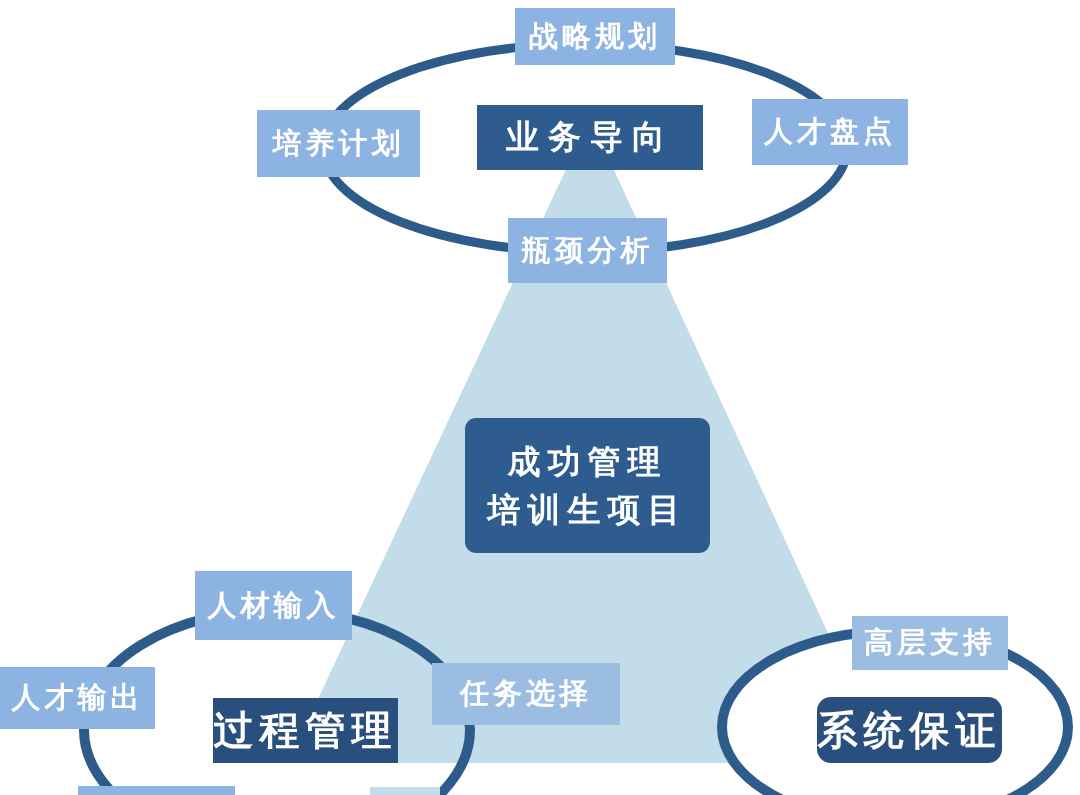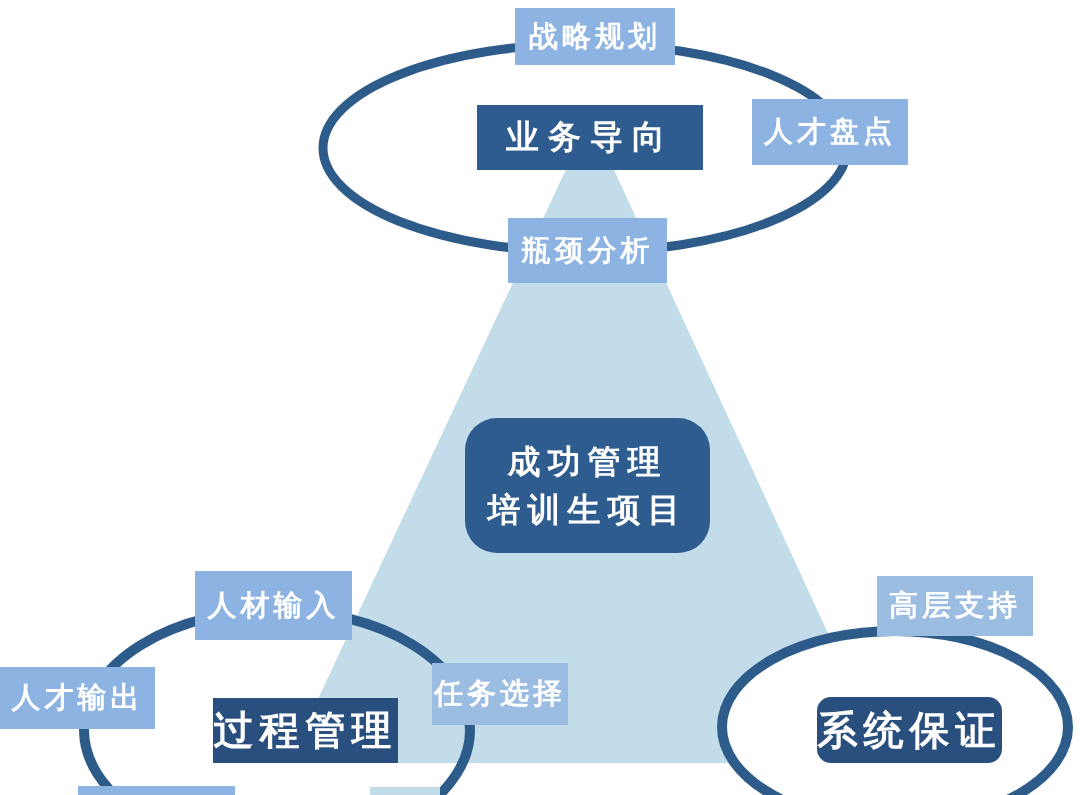--- a/index.html
+++ b/index.html
@@ -28,40 +28,40 @@
     font-weight:bold;
     text-align:center;
     box-sizing:border-box;
   }
   .light{background:var(--light-blue);font-size:29px;letter-spacing:4px;}
   .light-alt{background:var(--light-blue-alt);font-size:29px;letter-spacing:4px;}
   .dark{background:var(--dark-blue);font-size:33px;letter-spacing:9px;}
   .navy{background:var(--navy-blue);font-size:40px;letter-spacing:6px;}
   .center-box{
     background:var(--dark-blue);
-    border-radius:32px;
+    border-radius:11px;
     flex-direction:column;
     font-size:33px;letter-spacing:7px;
     line-height:48px;
   }
   .cut{position:absolute;}
   .cut-a{background:var(--light-blue);}
   .cut-b{background:var(--pale-blue);}
   
   #lbl-strategic{left:515px;top:8px;width:160px;height:57px;}
   #lbl-nurture{left:257px;top:110px;width:163px;height:67px;}
   #lbl-inventory{left:752px;top:99px;width:156px;height:66px;}
   #lbl-bottleneck{left:508px;top:218px;width:159px;height:65px;}
   #lbl-business{left:477px;top:105px;width:226px;height:65px;}
   #lbl-center{left:465px;top:418px;width:245px;height:135px;}
   #lbl-talent-input{left:195px;top:571px;width:157px;height:69px;font-family:Liberation Mono, monospace;}
   #lbl-talent-output{left:0px;top:667px;width:155px;height:62px;}
-  #lbl-task{left:432px;top:663px;width:136px;height:62px;}
+  #lbl-task{left:432px;top:663px;width:188px;height:62px;}
   #lbl-process{left:213px;top:698px;width:185px;height:65px;}
-  #lbl-support{left:852px;top:576px;width:156px;height:60px;margin-left:25px;}
+  #lbl-support{left:852px;top:616px;width:156px;height:54px;}
   #lbl-system{left:817px;top:697px;width:185px;height:66px;border-radius:14px;}
   #cut-a{left:78px;top:786px;width:157px;height:9px;}
   #cut-b{left:370px;top:787px;width:70px;height:8px;}
 </style>
 </head>
 <body>
 
 <div class="canvas">
 
   <svg class="shapes" viewBox="0 0 1080 795" aria-hidden="true">
@@ -69,20 +69,21 @@
     <polygon points="590,118 288,763 888,763" fill="var(--pale-blue)"></polygon>
 
     <ellipse cx="585" cy="148" rx="262" ry="104" fill="none" stroke="var(--ellipse-stroke)" stroke-width="9"></ellipse>
 
     <ellipse cx="277" cy="730" rx="193" ry="120" fill="none" stroke="var(--ellipse-stroke)" stroke-width="10"></ellipse>
 
     <ellipse cx="895" cy="727" rx="173" ry="96" fill="var(--background)" stroke="var(--ellipse-stroke)" stroke-width="10"></ellipse>
   </svg>
 
   <div class="box light" id="lbl-strategic">战略规划</div>
+  <div class="box light" id="lbl-nurture">培养计划</div>
   <div class="box light" id="lbl-inventory">人才盘点</div>
   <div class="box dark" id="lbl-business">业务导向</div>
   <div class="box light" id="lbl-bottleneck">瓶颈分析</div>
 
   <div class="box center-box" id="lbl-center">
     <div>成功管理</div>
     <div>培训生项目</div>
   </div>
 
   <div class="box light" id="lbl-talent-input">人材输入</div>

